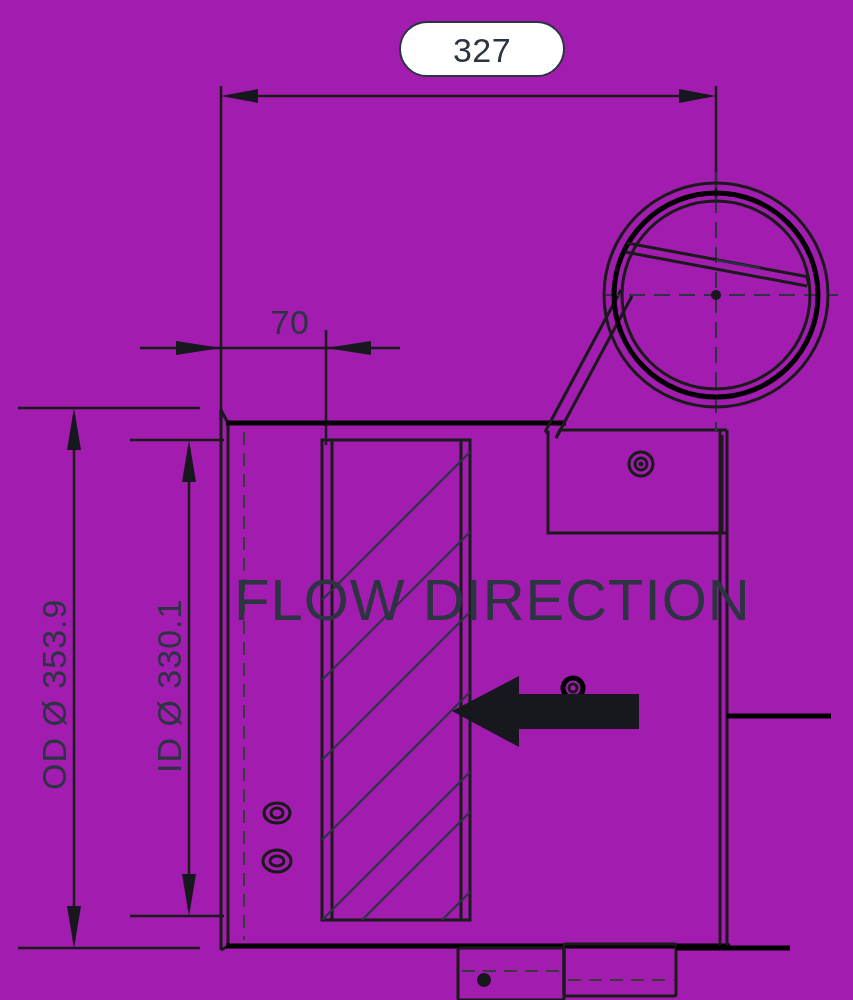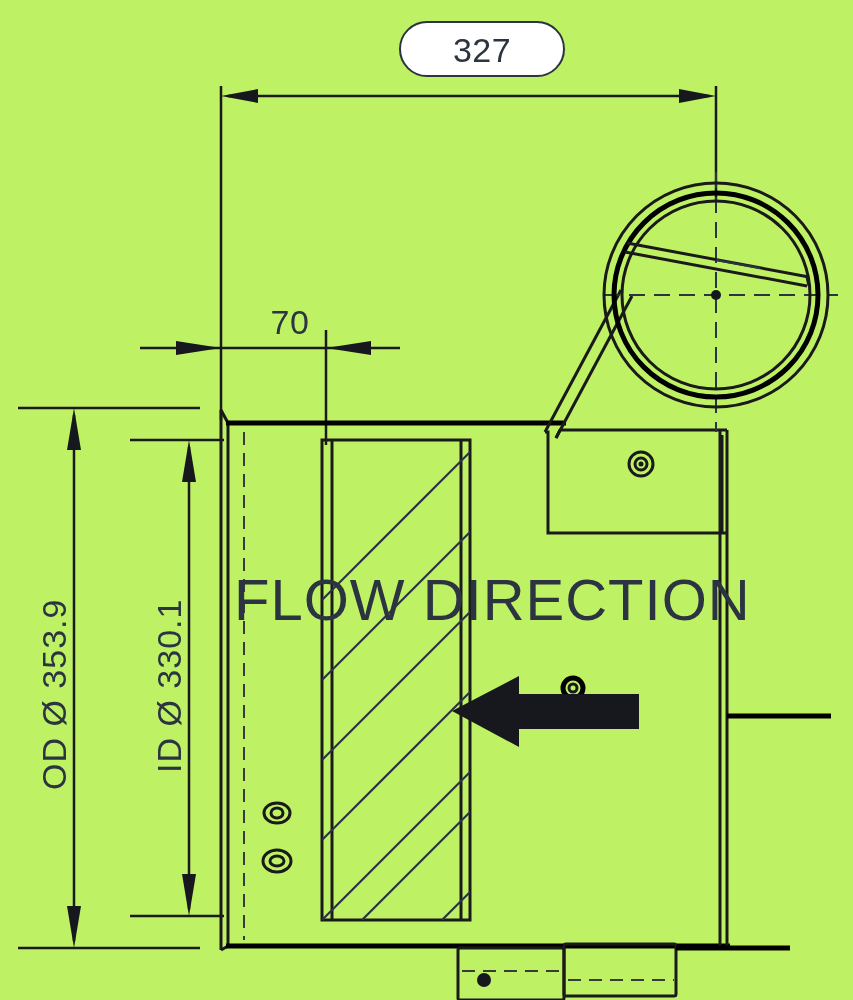--- a/index.html
+++ b/index.html
@@ -8,21 +8,21 @@
     padding: 0;
     background: #ffffff;
   }
   body {
     font-family: "Liberation Sans", sans-serif;
   }
   #drawing-root {
     position: relative;
     width: 853px;
     height: 1000px;
-    background: #bef264;
+    background: #a21caf;
     overflow: hidden;
   }
   #drawing-svg {
     display: block;
     width: 853px;
     height: 1000px;
   }
   .dim-text {
     font-family: "Liberation Sans", sans-serif;
     font-size: 34px;

